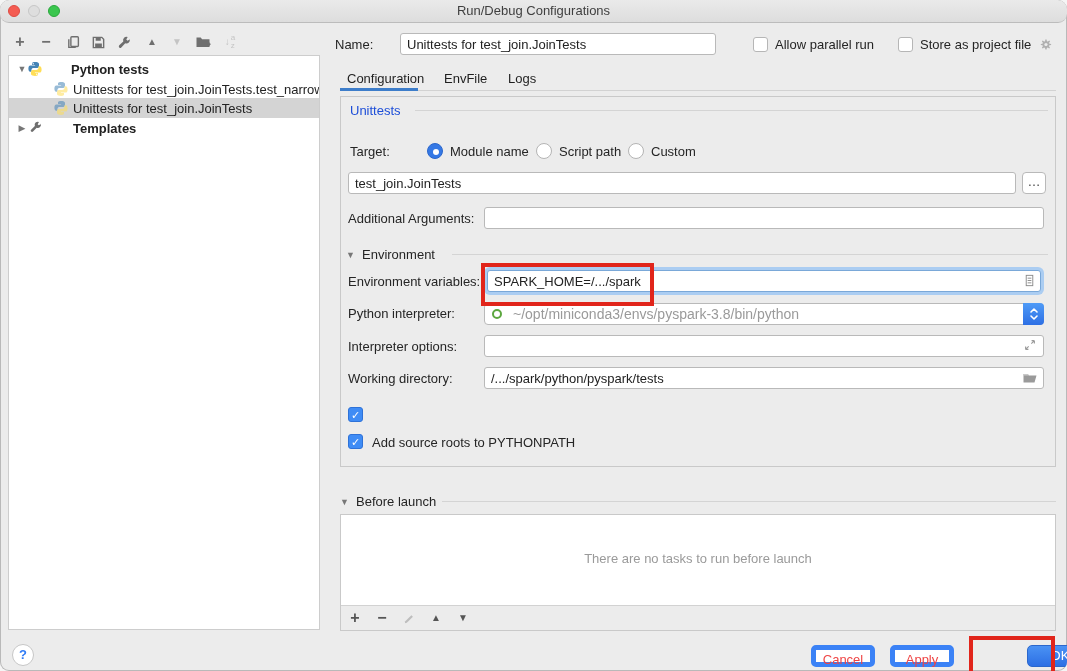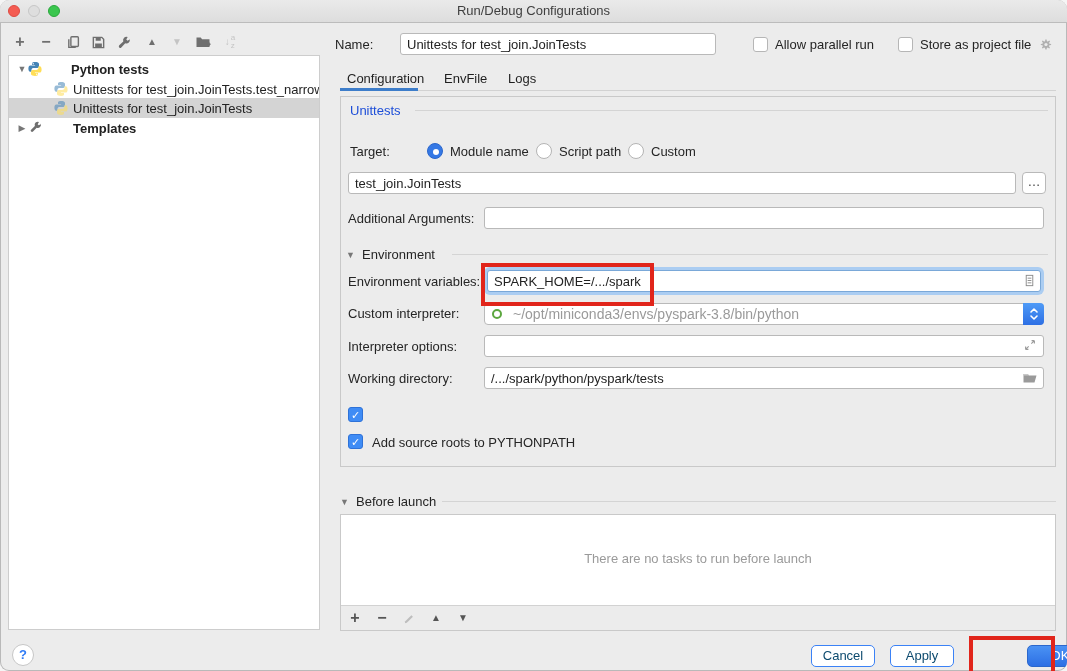--- a/index.html
+++ b/index.html
@@ -4,21 +4,21 @@
 <style>
   html,body{margin:0;padding:0;background:#f5f5f5;}
   .window{
     position:relative;width:1067px;height:671px;background:#ececec;
     border-radius:9px;overflow:hidden;
     font-family:"Liberation Sans",sans-serif;font-size:13px;color:#222;
     box-shadow:0 0 0 1px #b9b9b9 inset;
   }
   
   .titlebar{position:absolute;top:0;left:0;right:0;height:22px;
-    background:linear-gradient(#eaeaea,#dddddd);border-bottom:1px solid #bcbcbc;}
+    background:linear-gradient(#eaeaea,#dddddd);border-bottom:1px solid #bcbcbc;border-radius:9px;}
   .light{position:absolute;top:5px;width:12px;height:12px;border-radius:50%;}
   .light.red{left:8px;background:#f45c52;border:1px solid #dd4b43;box-sizing:border-box;}
   .light.gray{left:28px;background:#dedede;border:1px solid #c6c6c6;box-sizing:border-box;}
   .light.green{left:48px;background:#3ac64e;border:1px solid #2aa73c;box-sizing:border-box;}
   .title-text{text-align:center;line-height:21px;color:#3f3f3f;}
   
   .tb-icon{position:absolute;top:32px;width:20px;height:20px;display:flex;
     align-items:center;justify-content:center;color:#6f6f6f;}
   .tb-icon svg{display:block;}
   .glyph-lg{font-size:16px;font-weight:bold;line-height:1;}
@@ -80,21 +80,21 @@
   .bl-empty{position:absolute;left:0;right:0;top:36px;text-align:center;color:#9a9a9a;}
   .bl-toolbar{position:absolute;left:0;right:0;bottom:0;height:24px;background:#ececec;
     border-top:1px solid #d2d2d2;display:flex;align-items:center;padding-left:6px;gap:11px;}
   .bl-ic{width:16px;display:flex;align-items:center;justify-content:center;color:#555;}
   
   .help-btn{position:absolute;left:12px;top:644px;width:22px;height:22px;border-radius:50%;
     background:#fff;border:1px solid #c6c6c6;box-sizing:border-box;text-align:center;
     line-height:20px;color:#2f7bf6;font-weight:bold;}
   .btn{position:absolute;top:645px;height:22px;border-radius:5px;box-sizing:border-box;
     text-align:center;line-height:20px;font-size:13px;}
-  .btn.plain{background:#fff;border:1px solid #3b82f6;color:#0c4a6e;}
+  .btn.plain{background:#fff;border:5px solid #3b82f6;color:#ef4444;}
   .btn.primary{background:linear-gradient(#4a92f4,#2d6fe4);border:1px solid #2b67cc;color:#fff;}
   
   .hl-red{position:absolute;border:4px solid #e1251b;pointer-events:none;z-index:50;}
 </style>
 </head>
 <body>
 
 <div class="window">
 
   <div class="titlebar">
@@ -232,21 +232,21 @@
 
   <span class="lbl" style="left:348px;top:274px">Environment variables:</span>
   <input class="field focusring" style="left: 487px; top: 270px; width: 554px;" value="SPARK_HOME=/.../spark">
   <span class="inline-icon" style="left:1022px;top:273px">
     <svg width="15" height="15" viewBox="0 0 16 16">
         <rect x="4.5" y="2.5" width="7" height="11" fill="#fff" stroke="#8b8b8b"></rect>
         <path stroke="#8b8b8b" d="M6 5.5h4M6 8h4M6 10.5h4" fill="none"></path>
       </svg>
   </span>
 
-  <span class="lbl" style="left:348px;top:306px">Custom interpreter:</span>
+  <span class="lbl" style="left:348px;top:306px">Python interpreter:</span>
   <div class="combo" style="left:484px;top:303px;width:560px">
     <span class="conda-ring"></span>
     <span class="combo-path">~/opt/miniconda3/envs/pyspark-3.8/bin/python</span>
   </div>
   <div class="stepper" style="left:1023px;top:303px">
     <svg width="10" height="14" viewBox="0 0 10 14">
         <path d="M2 5l3-3 3 3M2 9l3 3 3-3" fill="none" stroke="#fff" stroke-width="1.6" stroke-linecap="round" stroke-linejoin="round"></path>
       </svg>
   </div>
 

